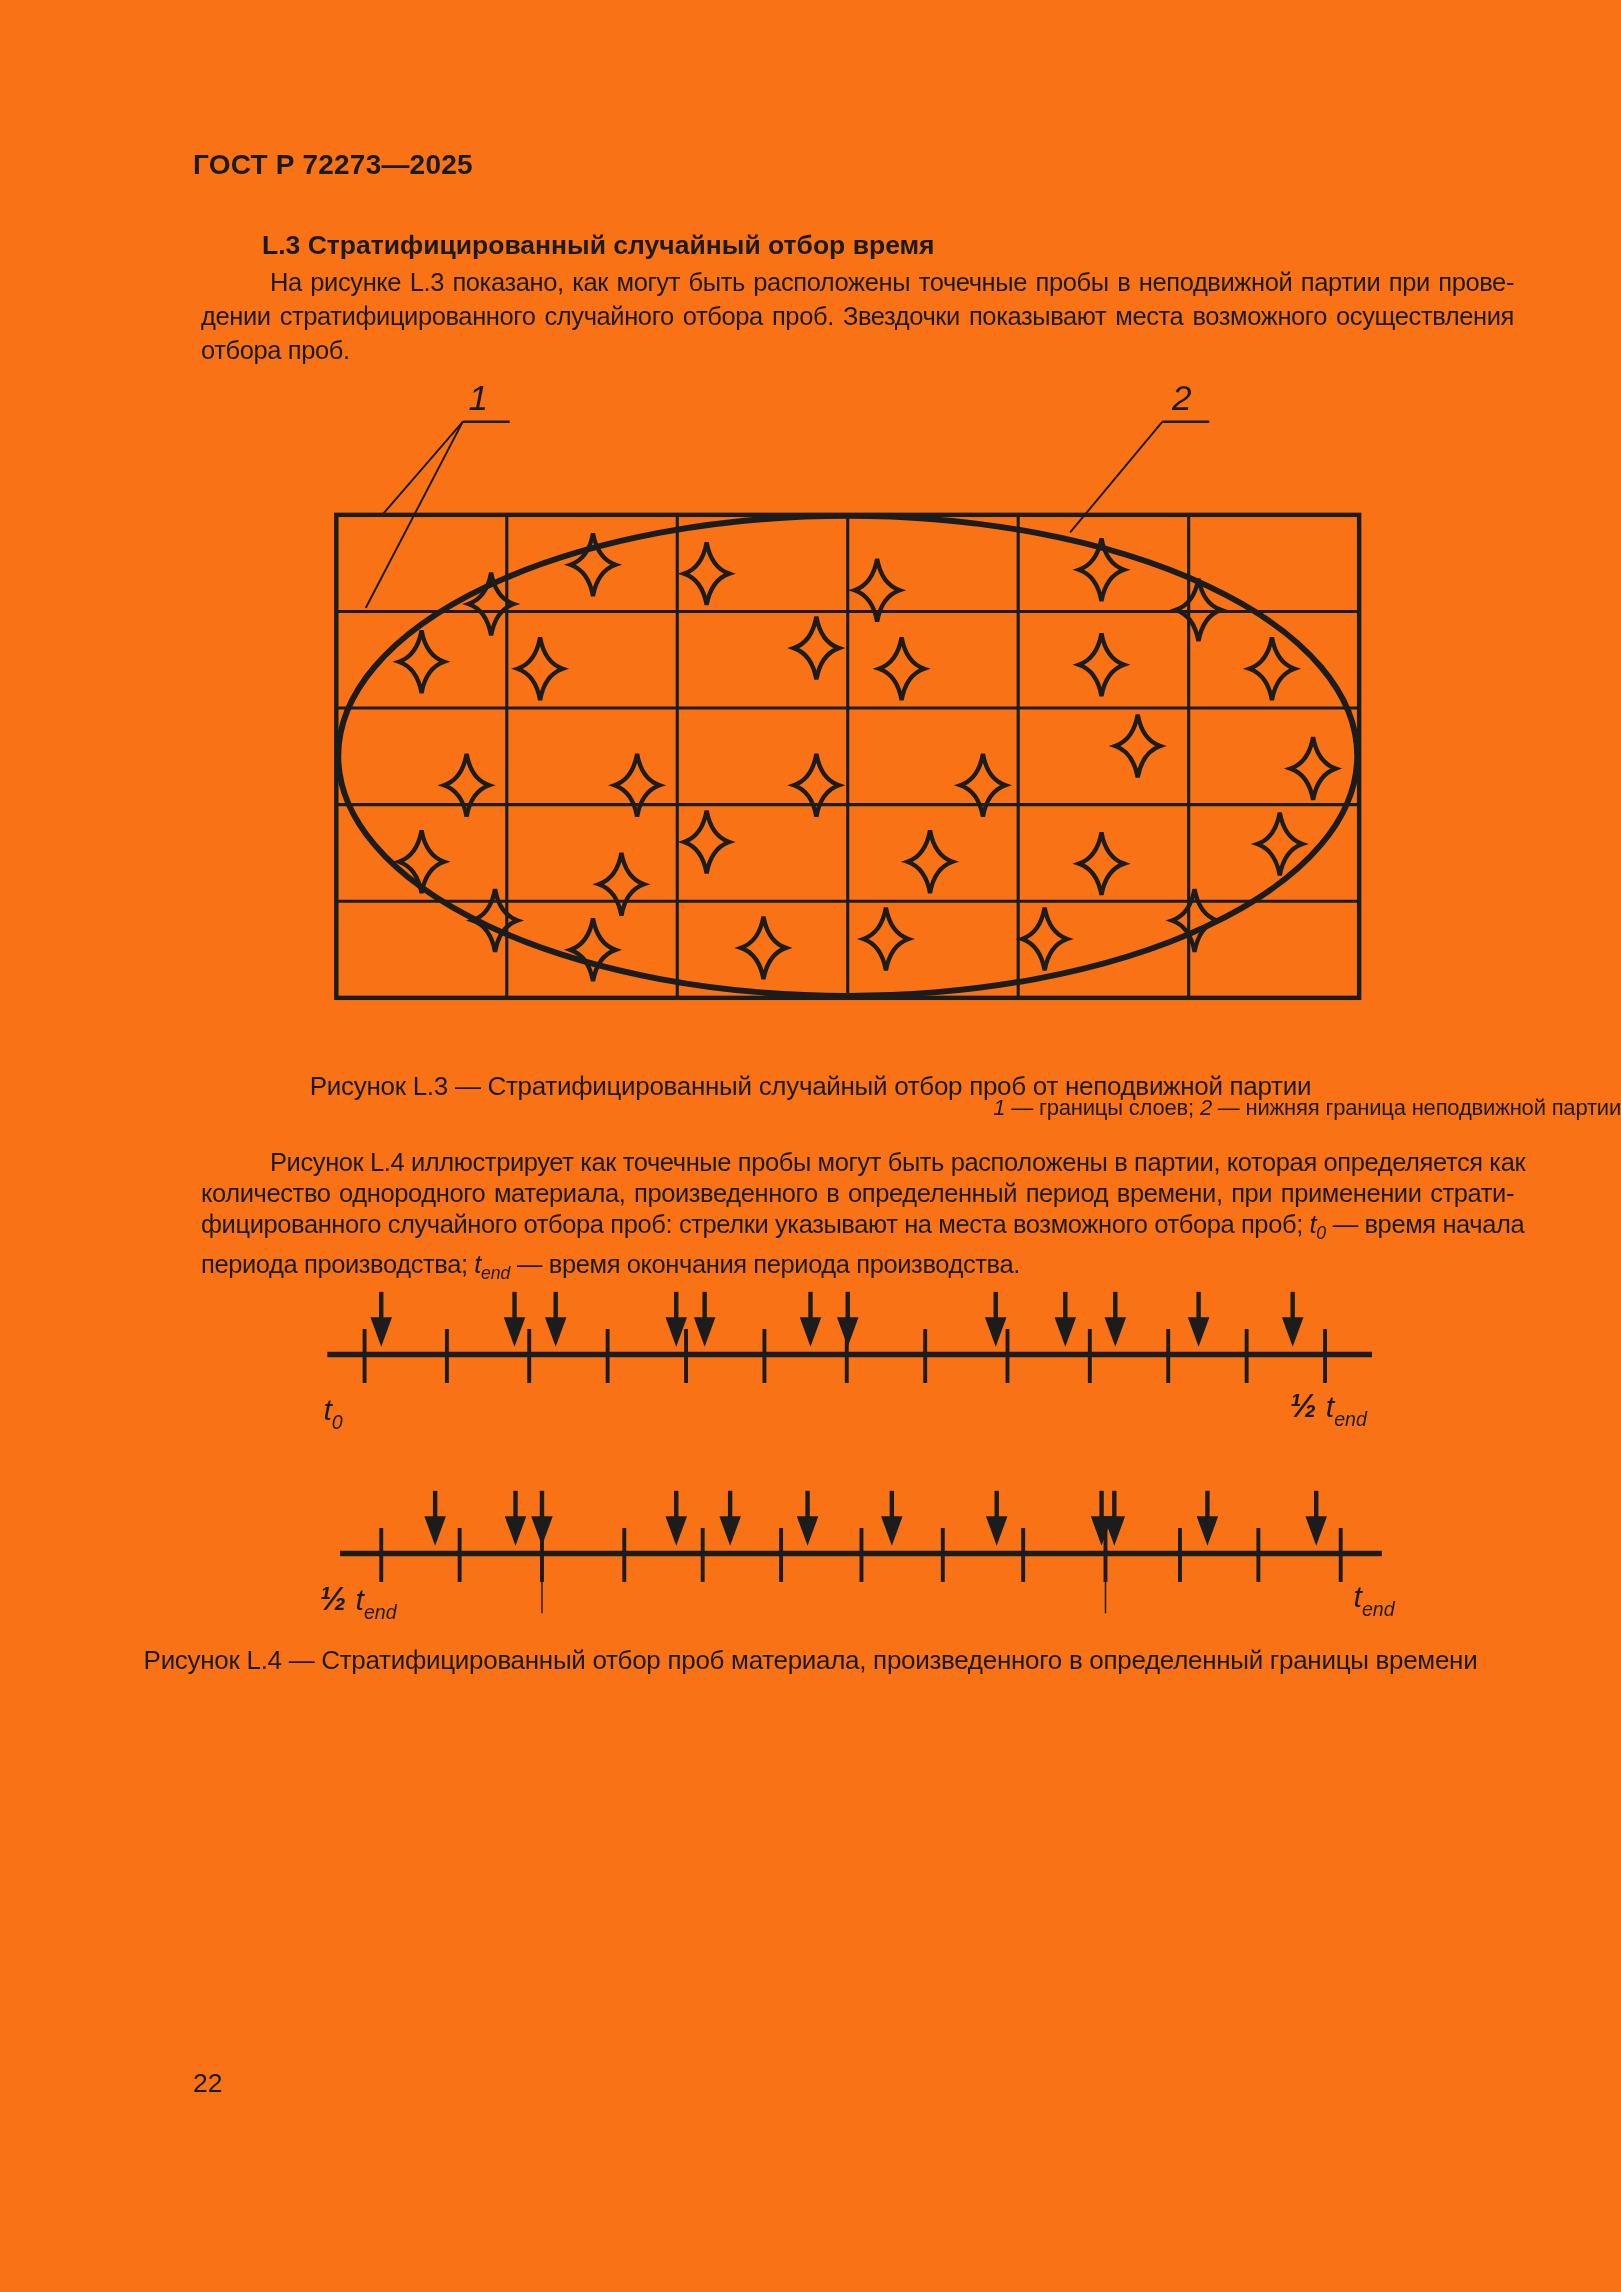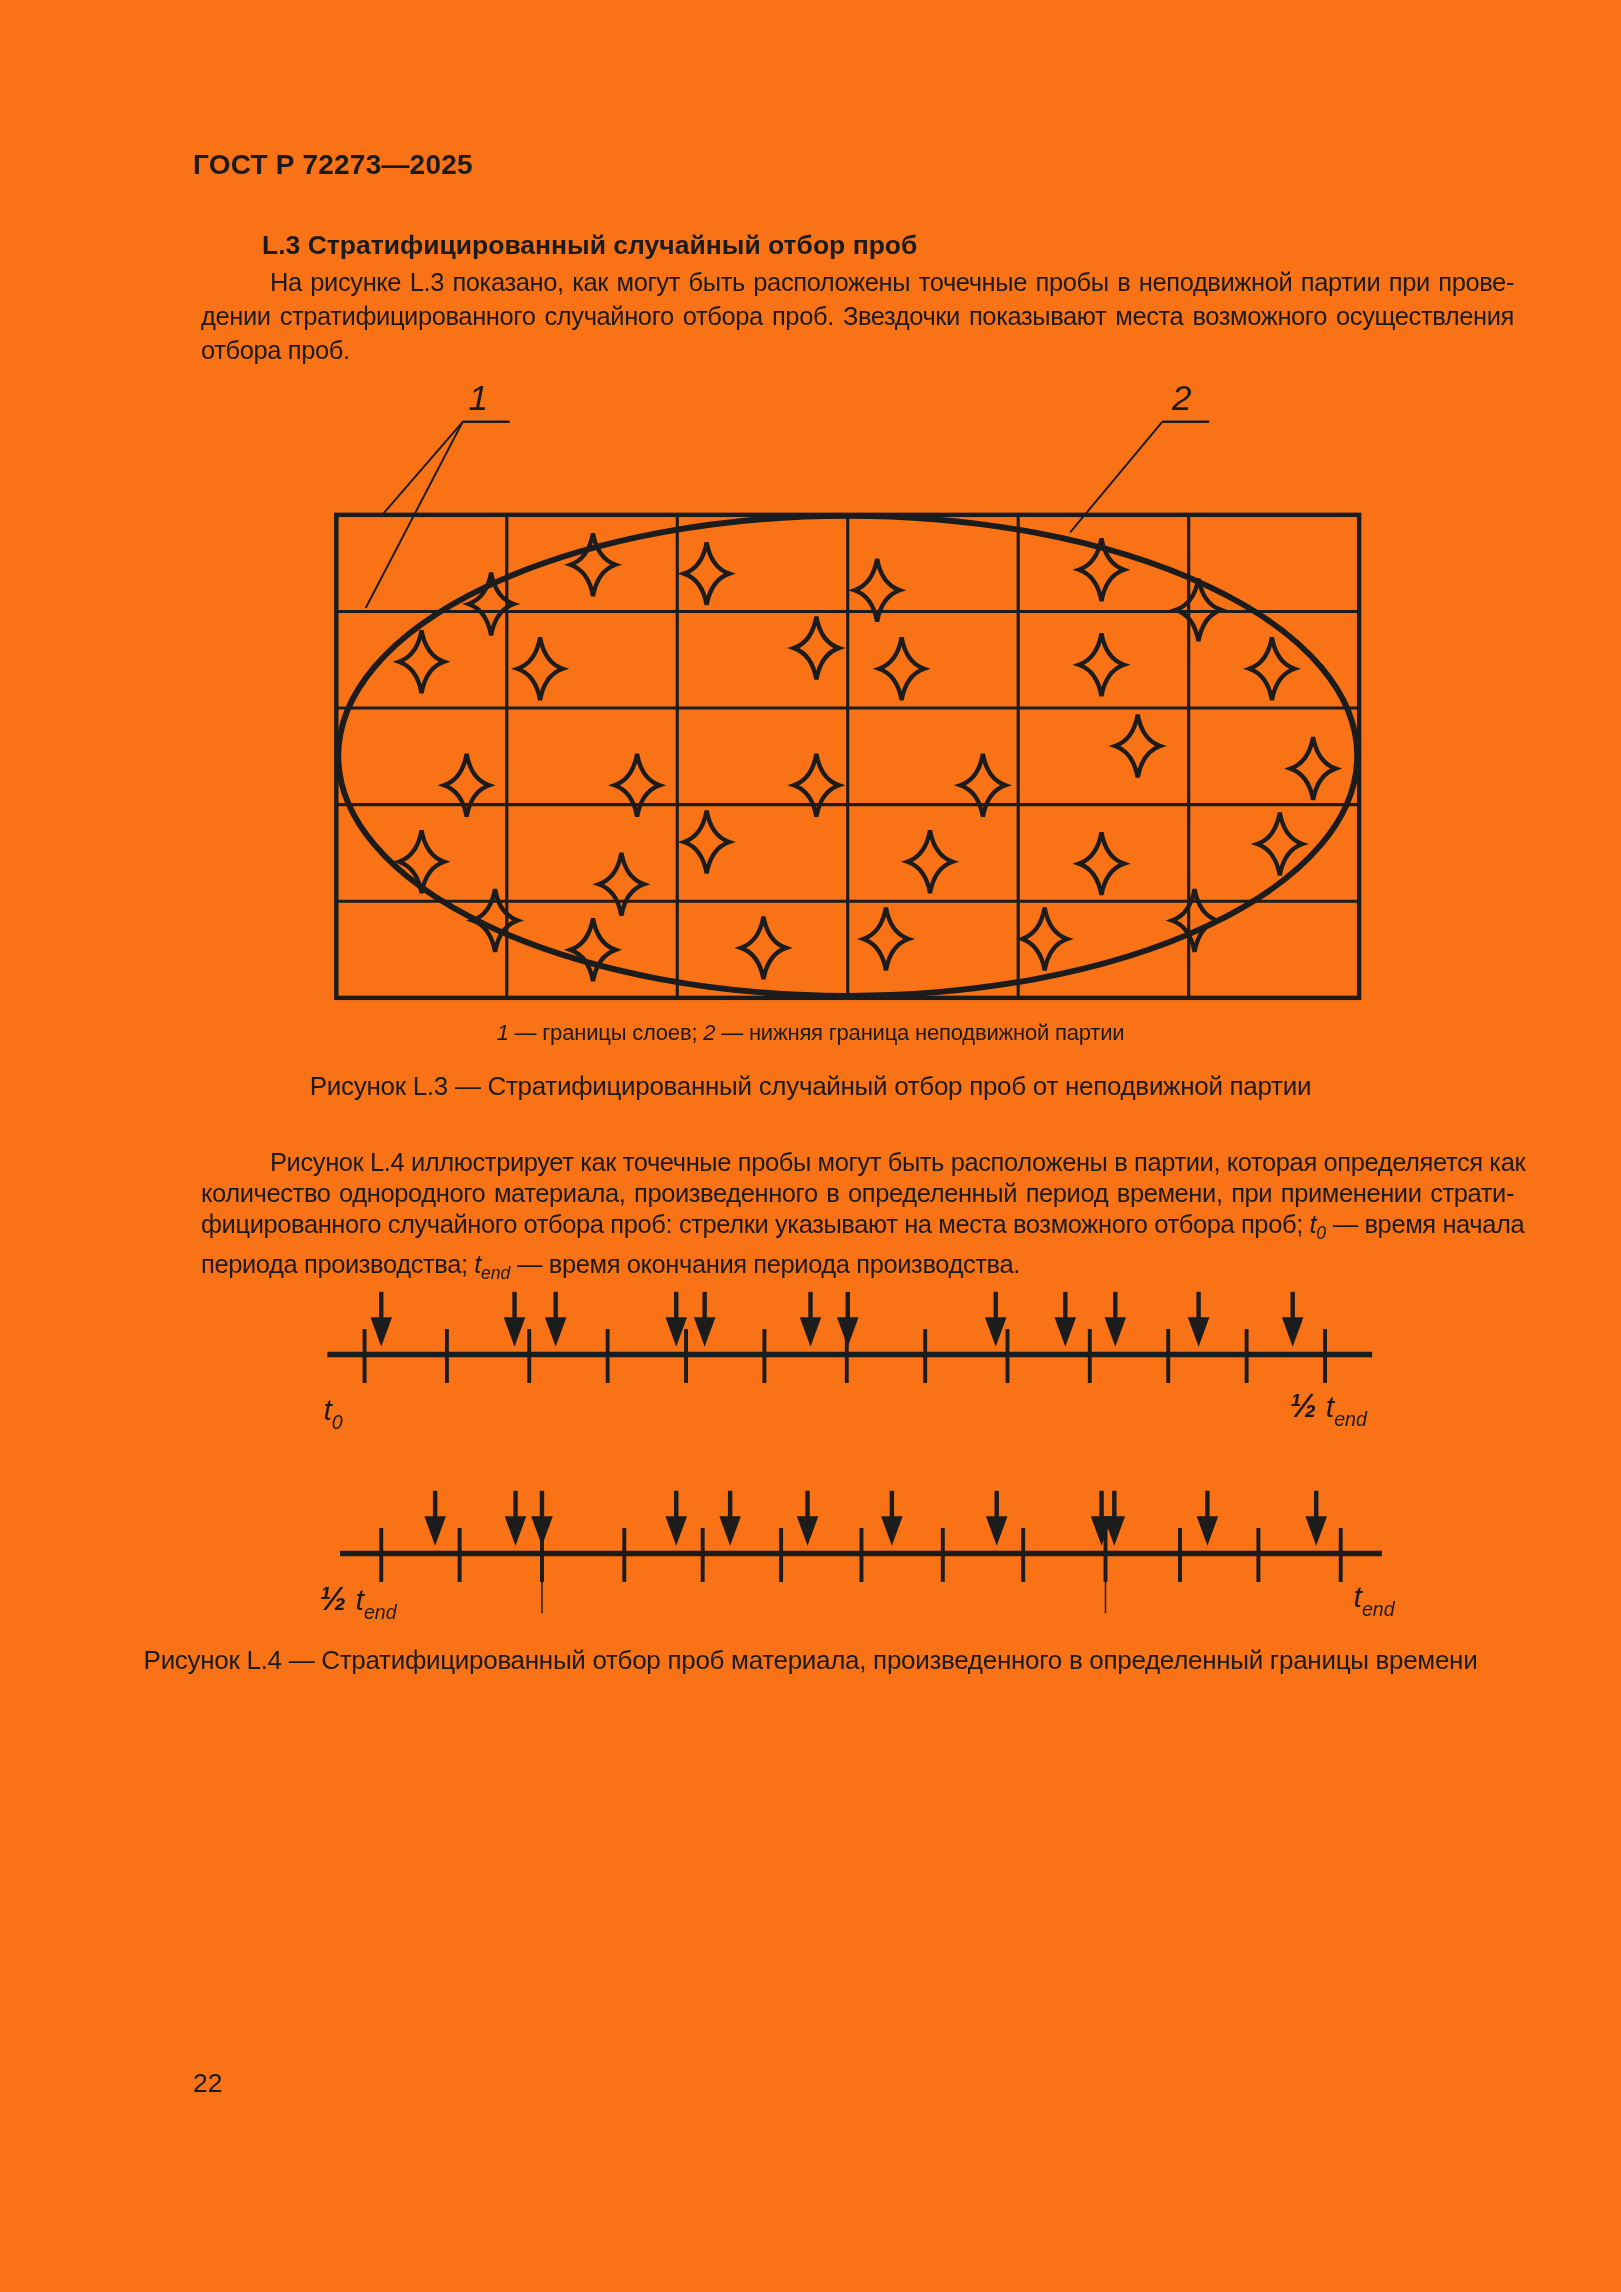--- a/index.html
+++ b/index.html
@@ -12,36 +12,36 @@
   .sec-heading{left:262px;top:230px;font-size:26.5px;font-weight:bold;}
   .para{left:201px;width:1313px;font-size:25.5px;letter-spacing:-0.4px;}
   .para .jline{text-align:justify;text-align-last:justify;white-space:nowrap;}
   .para .lastline{text-align:left;}
   .p1{top:265px;line-height:34px;}
   .p2{top:1147px;line-height:31px;}
   .indent{padding-left:69px;}
   .ital{font-style:italic;}
   .tsub{font-size:17.6px;vertical-align:-5.9px;font-style:italic;letter-spacing:0;}
   .centerline{left:0;width:1621px;text-align:center;}
-  .fig-legend{top:1020px;font-size:22px;letter-spacing:-0.2px;}
+  .fig-legend{top:1095px;font-size:22px;letter-spacing:-0.2px;text-align:right;}
   .fig-caption3{top:1028px;font-size:26px;letter-spacing:-0.3px;margin-top:43px;}
   .fig-caption4{top:1645px;font-size:26px;letter-spacing:-0.3px;}
   .page-num{left:193px;top:2068px;font-size:26.5px;}
   svg{position:absolute;left:0;}
   svg .ln{stroke:#1c1c1c;fill:none;}
   svg text{fill:#1c1c1c;}
 </style>
 </head>
 <body>
 
 <div class="page">
 
   <div class="abs doc-header">ГОСТ Р 72273—2025</div>
 
-  <div class="abs sec-heading">L.3  Стратифицированный случайный отбор проб</div>
+  <div class="abs sec-heading">L.3  Стратифицированный случайный отбор время</div>
 
   <div class="abs para p1">
     <div class="jline indent">На рисунке L.3 показано, как могут быть расположены точечные пробы в неподвижной партии при прове-</div>
     <div class="jline">дении стратифицированного случайного отбора проб. Звездочки показывают места возможного осуществления</div>
     <div class="lastline">отбора проб.</div>
   </div>
 
   <svg id="fig3-svg" class="abs" width="1621" height="676" viewBox="0 370 1654 690" style="top:363px;">
       <line x1="517" y1="525" x2="517" y2="1018" class="ln" stroke-width="3.2"></line>
       <line x1="691" y1="525" x2="691" y2="1018" class="ln" stroke-width="3.2"></line>

